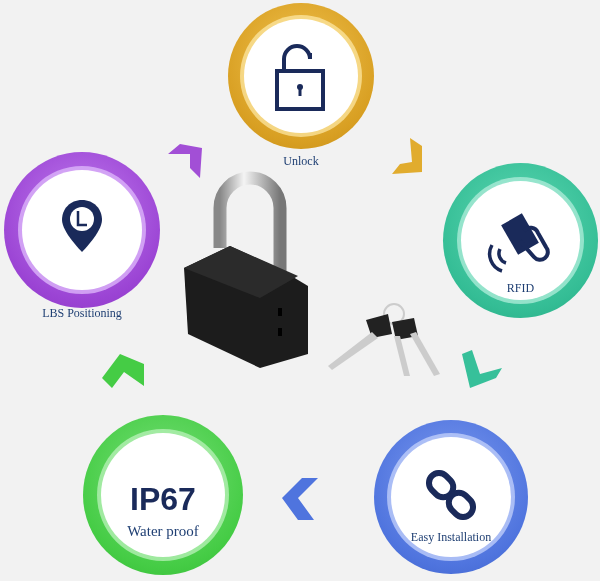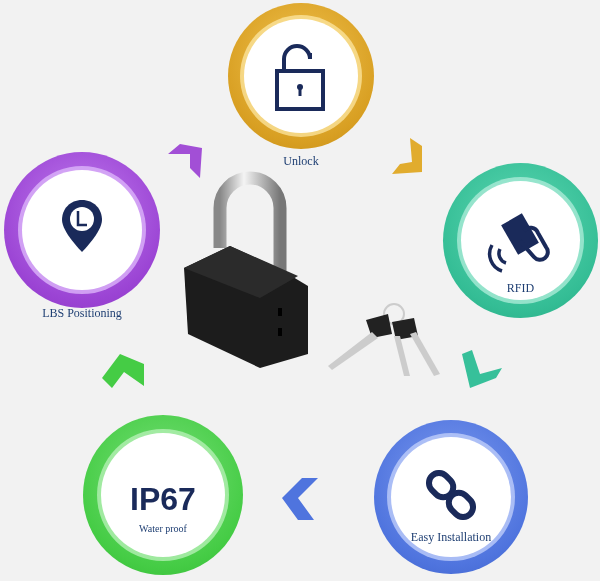--- a/index.html
+++ b/index.html
@@ -42,21 +42,21 @@
     <path d="M34 30 L48 46 a6 6 0 0 0 12 -10 L52 22 a8 8 0 0 0 -14 -2" fill="none" stroke="#1a2a5a" stroke-width="4"></path>
     <path d="M14 38 a10 10 0 0 0 6 14" fill="none" stroke="#1a2a5a" stroke-width="3.5"></path>
     <path d="M6 34 a18 18 0 0 0 10 26" fill="none" stroke="#1a2a5a" stroke-width="3.5"></path>
   </svg>
   <div class="label" style="top:118px;font-size:12px;">RFID</div>
 </div>
 
 <div class="ring" style="left:83px;top:415px;width:160px;height:160px;background:radial-gradient(circle at 50% 40%,#7be07b,#45cc45 70%,#33b833);">
   <div class="inner" style="left:18px;top:18px;width:124px;height:124px;box-shadow:0 0 0 4px rgba(180,240,180,0.8);"></div>
   <div class="label" style="top:66px;font-size:32px;font-weight:bold;font-family:'Liberation Sans',sans-serif;color:#1a2a5a;">IP67</div>
-  <div class="label" style="top:108px;font-size:10px;">Water proof</div>
+  <div class="label" style="top:108px;font-size:15px;">Water proof</div>
 </div>
 
 <div class="ring" style="left:374px;top:420px;width:154px;height:154px;background:radial-gradient(circle at 50% 40%,#7f9cf0,#4f74de 70%,#3e62c8);">
   <div class="inner" style="left:17px;top:17px;width:120px;height:120px;box-shadow:0 0 0 4px rgba(190,205,250,0.8);"></div>
   <svg class="icon" style="top:50px;" width="50" height="50" viewBox="0 0 50 50">
     <g transform="rotate(-45 25 25)" fill="none" stroke="#1a2a5a" stroke-width="6">
       <rect x="15" y="-2" width="20" height="26" rx="10"></rect>
       <rect x="15" y="26" width="20" height="26" rx="10"></rect>
     </g>
   </svg>

